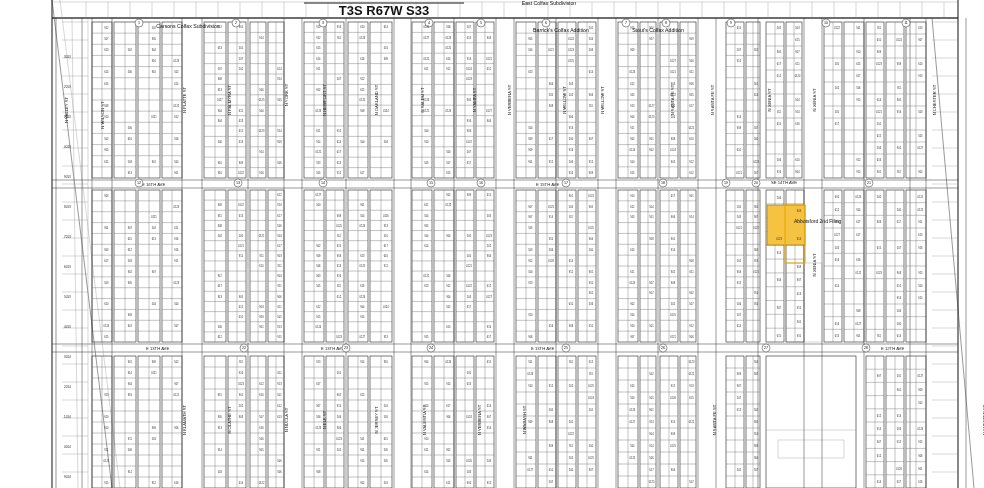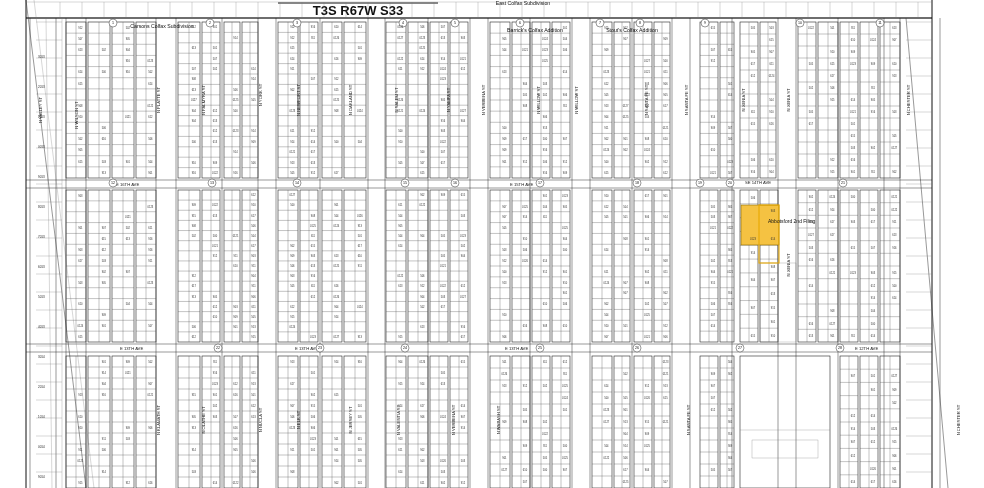--- a/index.html
+++ b/index.html
@@ -10,20 +10,21 @@
   body {
     width: 984px; height: 488px;
     font-family: "Liberation Sans", sans-serif;
     overflow: hidden;
     position: relative;
   }
   #map-root {
     position: absolute;
     inset: 0;
     background: #ffffff;
+    padding-left: 26px;
   }
   #map-svg { display: block; }
 
   .title-text {
     font-family: "Liberation Sans", sans-serif;
     font-weight: bold;
     font-size: 13px;
     fill: #111111;
   }
   .subdiv-label {

